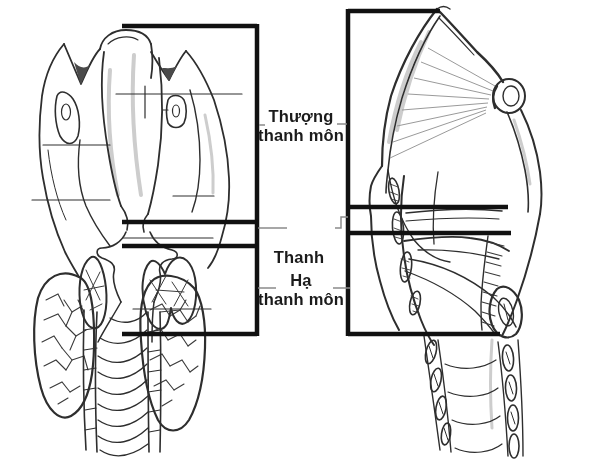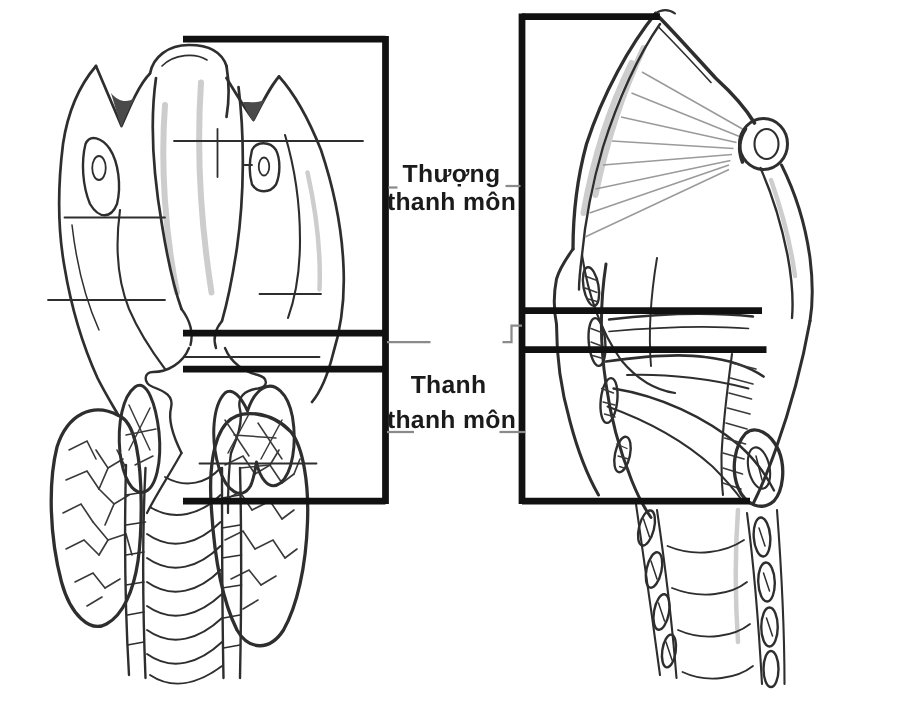--- a/index.html
+++ b/index.html
@@ -302,16 +302,17 @@
   <div class="label" style="left:249px;top:107px;width:104px;">
     <span>Thượng</span>
     <span>thanh môn</span>
   </div>
 
   <div class="label" style="left:259px;top:211px;width:80px;margin-top:37px;">
     <span>Thanh</span>
   </div>
 
   <div class="label" style="left:249px;top:271px;width:104px;">
+    <span>Hạ</span>
     <span>thanh môn</span>
   </div>
 
 </div>
 
 </body></html>

